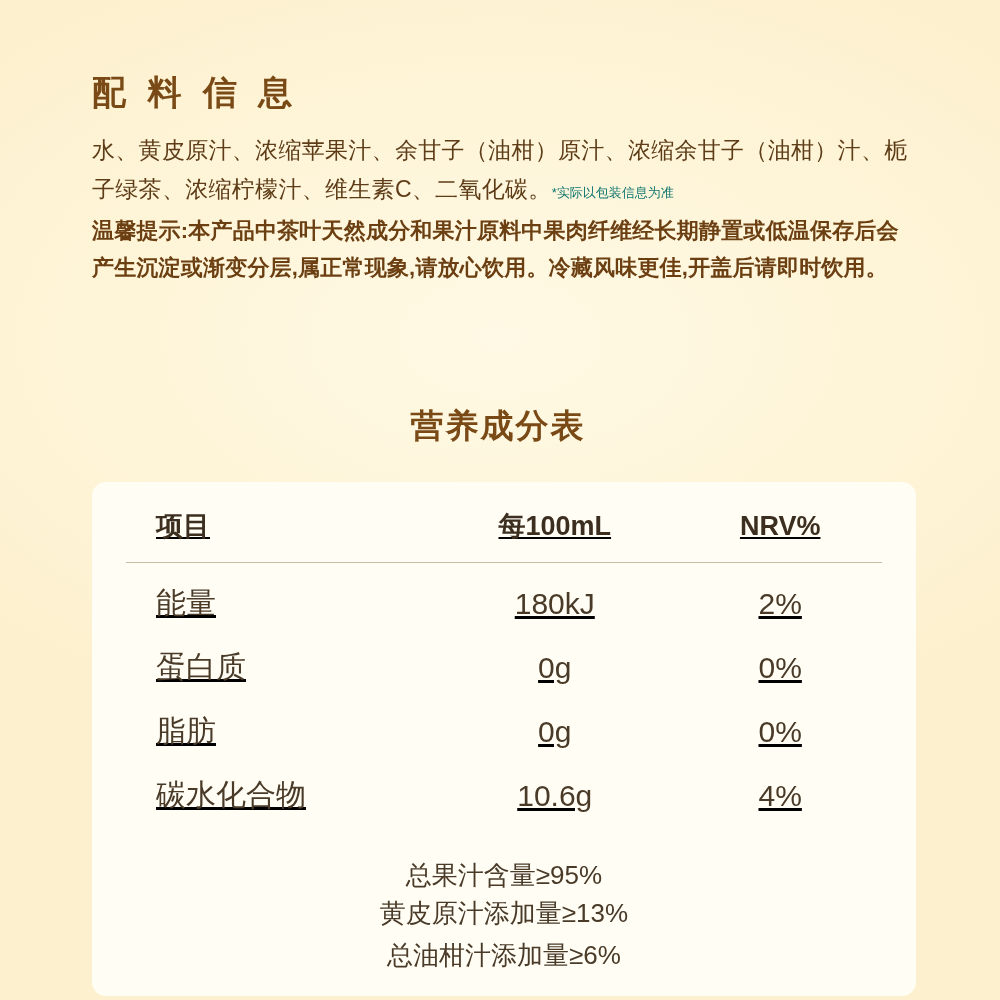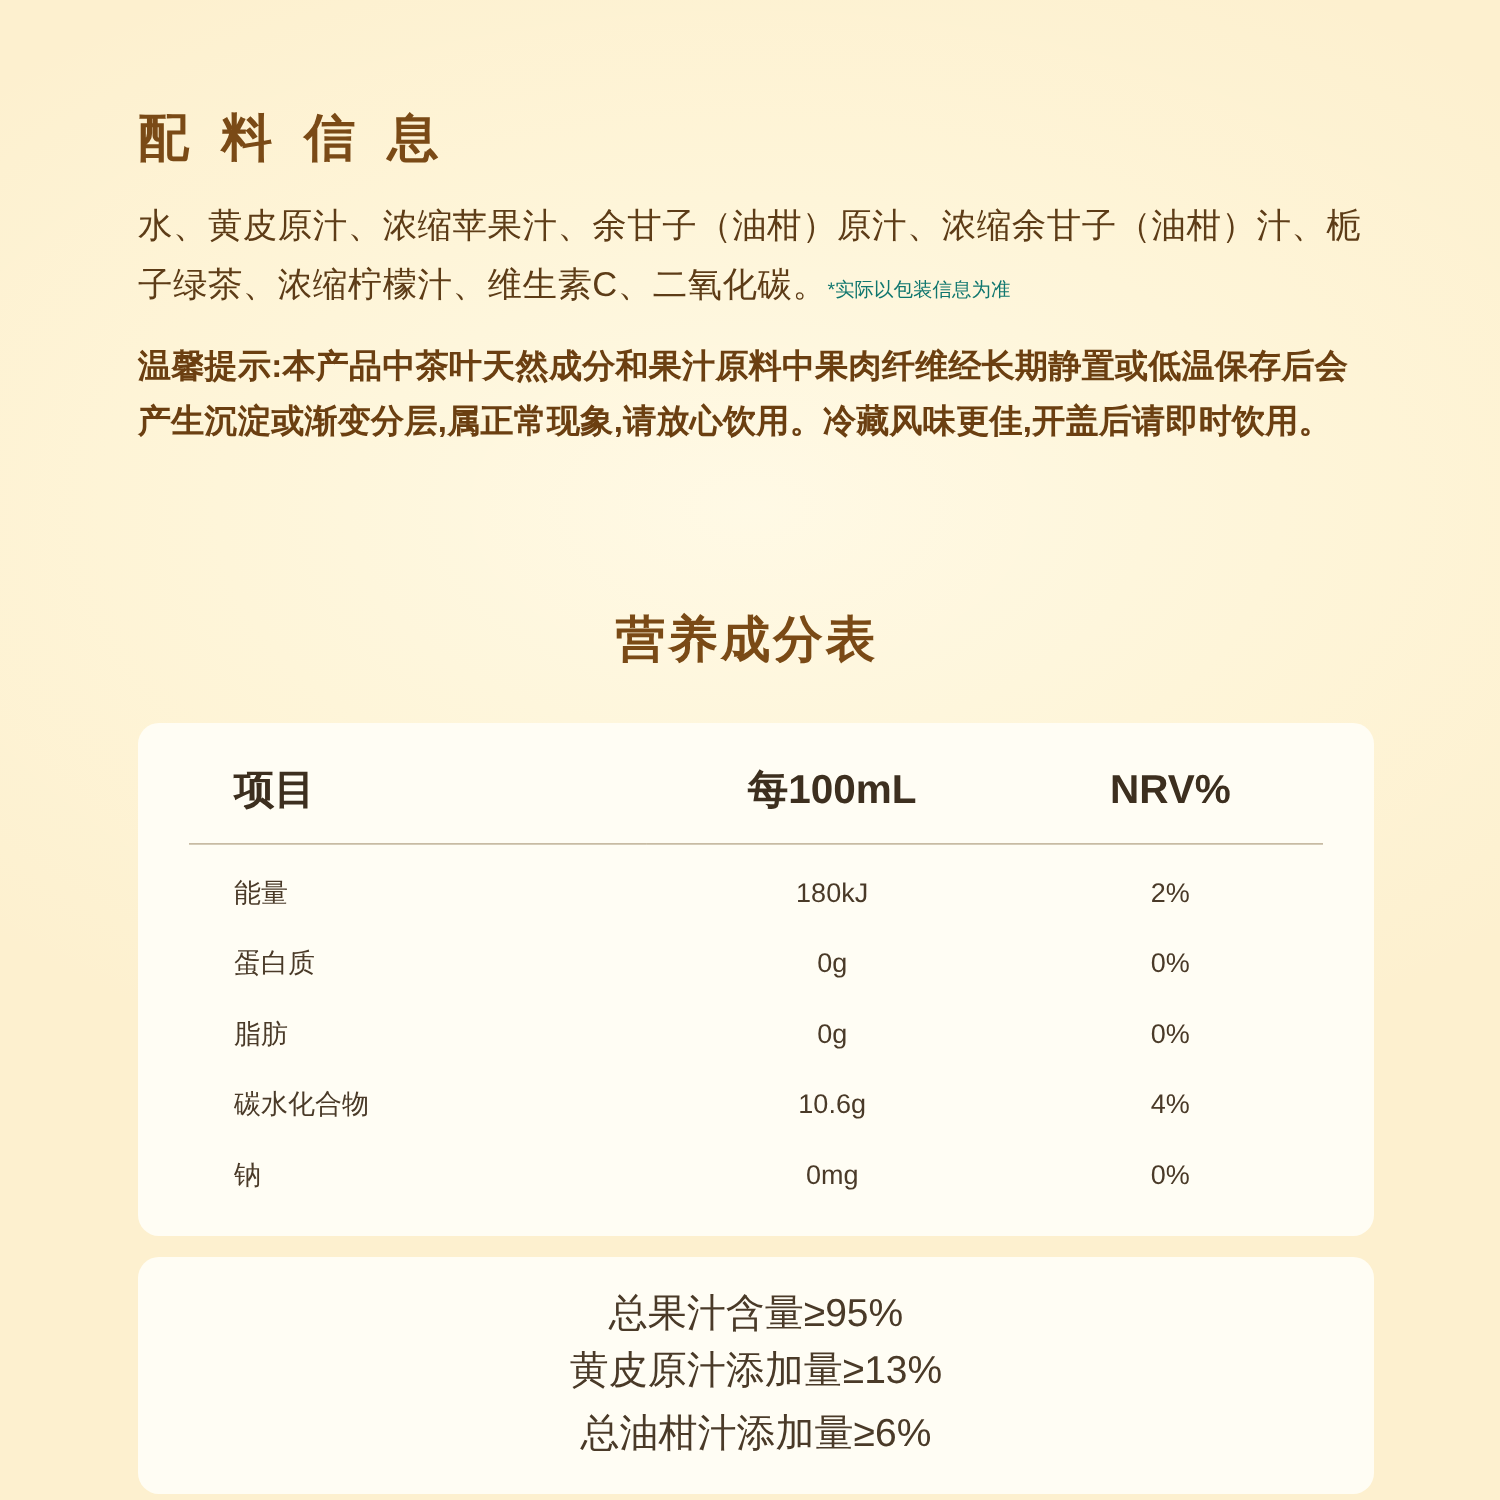--- a/index.html
+++ b/index.html
@@ -50,21 +50,21 @@
     color: #5d3c17;
     margin: 0;
     letter-spacing: 0.3px;
   }
   .ingredients-note {
     font-size: 13px;
     color: #0f766e;
     letter-spacing: 0;
   }
   .tip-text {
-    margin: 16px 0 0 0;
+    margin: 3px 0 0 0;
     font-size: 22px;
     font-weight: bold;
     line-height: 1.68;
     color: #6b3f11;
     letter-spacing: 0.2px;
   }
 
   
   .nutrition-title {
     position: absolute;
@@ -80,41 +80,42 @@
 
   .nutrition-card {
     position: absolute;
     left: 92px;
     top: 482px;
     width: 824px;
     background: #fffdf4;
     border-radius: 14px;
     box-sizing: border-box;
     padding: 16px 34px 18px 34px;
+    text-decoration: underline;
   }
   table.nutrition {
     width: 100%;
     border-collapse: collapse;
     table-layout: fixed;
   }
   table.nutrition th,
   table.nutrition td {
     font-weight: normal;
     color: #4a3a28;
     padding: 0;
   }
   table.nutrition thead th {
     font-size: 27px;
     font-weight: bold;
     color: #3d2f1f;
     padding: 10px 0 18px 0;
     border-bottom: 1.5px solid #c8bba3;
   }
   table.nutrition tbody tr td {
-    font-size: 18px;
+    font-size: 30px;
     padding: 12px 0 11px 0;
     color: #4a3a28;
   }
   table.nutrition tbody tr:first-child td {
     padding-top: 20px;
   }
   .col-item   { width: 38%; text-align: left;  padding-left: 30px !important; }
   .col-value  { width: 34%; text-align: center; }
   .col-nrv    { width: 28%; text-align: center; }
   thead .col-item  { text-align: left; padding-left: 30px !important; }

